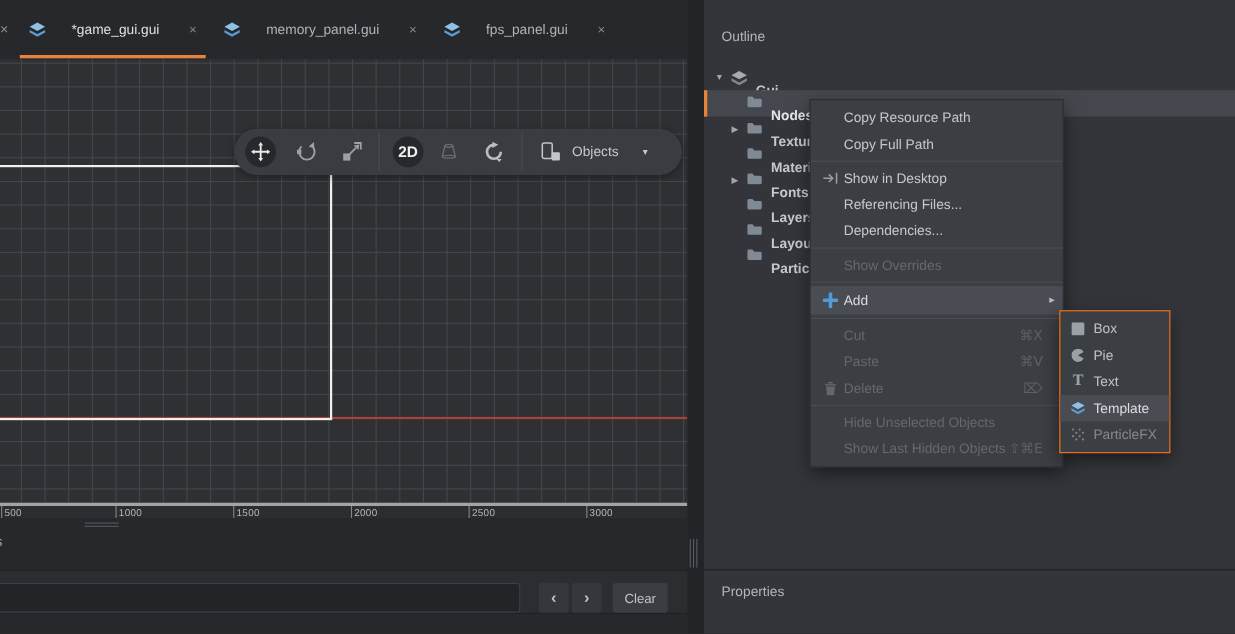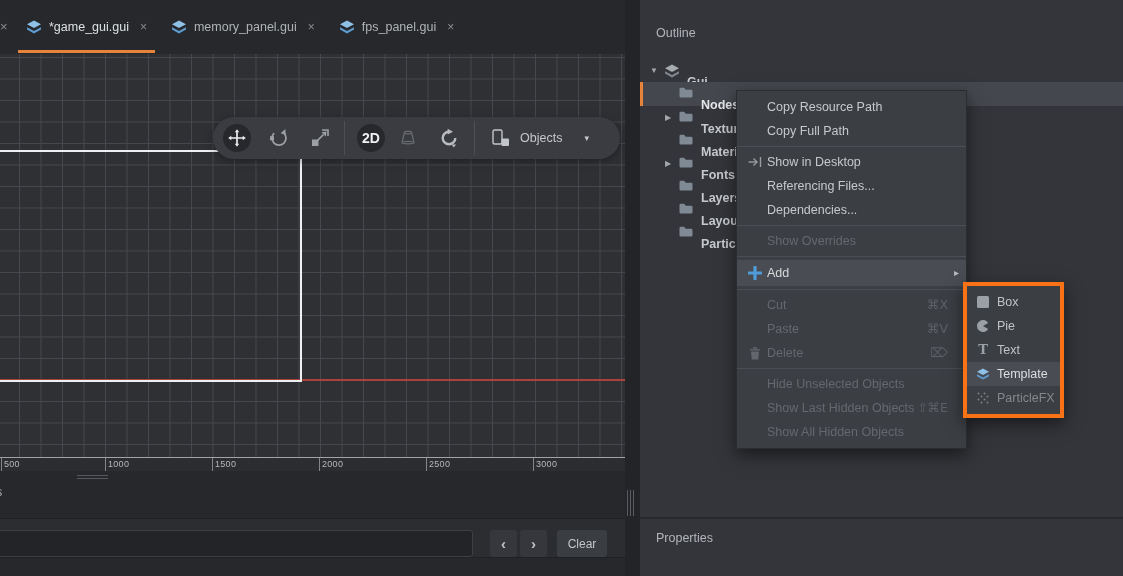--- a/index.html
+++ b/index.html
@@ -7,21 +7,21 @@
     font-family:"Liberation Sans","DejaVu Sans",sans-serif; }
   .stage { position:relative; width:1123px; height:576px; overflow:hidden; background:#2b2d31; }
 
   
   .left { position:absolute; left:0; top:0; width:625px; height:576px; overflow:hidden; }
 
   .tabbar { position:absolute; left:0; top:0; width:625px; height:54px; background:#26282c;
     display:flex; align-items:stretch; }
   .partial-x { position:absolute; left:0; top:19px; width:14px; font-size:13px; color:#8a8d90; }
   .tabs { display:flex; margin-left:14px; }
-  .tab { position:relative; display:flex; align-items:center; gap:7px; padding:0 12px;
+  .tab { position:relative; display:flex; align-items:center; gap:23px; padding:0 12px;
     font-size:12.5px; color:#b0b3b6; cursor:default; }
   .tab.active { color:#dde0e2; }
   .tab .underline { position:absolute; left:4px; right:4px; bottom:1px; height:3px; background:#e8833c; }
   .tab .close { font-size:12px; color:#8a8d90; margin-left:4px; }
 
   .viewport { position:absolute; left:0; top:54px; width:625px; height:403px; background-color:#2e3034;
     background-image:linear-gradient(#45474c 1px, transparent 1px),
                      linear-gradient(90deg,#45474c 1px, transparent 1px);
     background-size:21.5px 21.5px; background-position:19px 3px; overflow:hidden; }
   .axis-red { position:absolute; left:0; top:325px; width:625px; height:2px; background:#a8423a; }
@@ -34,21 +34,21 @@
   .tb-circle { width:28px; height:28px; border-radius:50%; background:#26282c;
     display:flex; align-items:center; justify-content:center; flex:none; }
   .tb-ic { display:flex; align-items:center; justify-content:center; flex:none; }
   .tb-sep { width:1px; height:34px; background:#4c4f54; flex:none; }
   .tb-2d { width:28px; height:28px; border-radius:50%; background:#26282c; color:#eef0f2;
     font-size:14px; font-weight:bold; display:flex; align-items:center; justify-content:center; flex:none; }
   .tb-default { font-size:12.5px; color:#c6c8ca; flex:none; }
   .tb-caret { font-size:9px; color:#c6c8ca; flex:none; }
 
   .ruler { position:absolute; left:0; top:457px; width:625px; height:14px; background:#2b2d30;
-    border-top:1px solid #a3a3a3; overflow:hidden; }
+    border-top:3px solid #a3a3a3; overflow:hidden; }
   .rtick { position:absolute; top:0; bottom:0; width:1px; background:#84868a; }
   .rlabel { position:absolute; top:1px; font-size:9px; color:#b6b8ba; letter-spacing:.3px; }
 
   .console { position:absolute; left:0; top:471px; width:625px; height:105px; background:#26282c; overflow:hidden; }
   .h-handle { position:absolute; left:77px; top:4px; width:31px; }
   .h-handle div { height:1px; background:#55585c; margin-bottom:2px; }
   .frag { position:absolute; left:-4px; top:14px; font-size:12.5px; color:#a8aaad; }
   .console-toolbar { position:absolute; left:0; top:47px; width:625px; height:40px; background:#2b2d31;
     border-top:1px solid #1f2125; border-bottom:1px solid #1f2125; }
   .search-input { position:absolute; left:-6px; top:11px; width:479px; height:27px; background:#222428;
@@ -84,21 +84,21 @@
   .mi.disabled .ms { color:#5d6066; }
   .mi.hl { background:#494c52; height:26px; line-height:26px; color:#d8dadc; }
   .mic { position:absolute; left:9px; top:0; width:18px; height:100%;
     display:flex; align-items:center; justify-content:center; }
   .ma { position:absolute; right:7px; top:0; font-size:10px; color:#b8bbbe;
     font-family:"DejaVu Sans",sans-serif; }
   .msep { height:1px; background:#4b4e54; margin:3px 0; }
 
   
   .smenu { position:absolute; left:963px; top:282px; width:101px; background:#3b3e43;
-    border:4px solid #f97316; box-shadow:0 6px 16px rgba(0,0,0,.5); padding:4px 0; z-index:11; }
+    border:1px solid #f97316; box-shadow:0 6px 16px rgba(0,0,0,.5); padding:4px 0; z-index:11; }
   .si { position:relative; height:24px; line-height:24px; font-size:12.5px; color:#c0c3c6; }
   .si .slabel { display:block; padding-left:30px; }
   .si.hl { background:#494c52; color:#dcdee0; }
   .si.dim { color:#84888d; }
   .sic { position:absolute; left:7px; top:0; width:18px; height:100%;
     display:flex; align-items:center; justify-content:center; }
   .ticon-text { font-family:"DejaVu Serif",serif; font-weight:bold; font-size:13px; color:#9aa0a6; }
 </style>
 </head>
 <body>
@@ -357,23 +357,20 @@
       <span class="ms">⌦</span>
     </div>
     <div class="msep"></div>
     <div class="mi disabled">
       <span class="mlabel">Hide Unselected Objects</span>
     </div>
     <div class="mi disabled">
       <span class="mlabel">Show Last Hidden Objects</span>
       <span class="ms">⇧⌘E</span>
     </div>
-    <div class="mi disabled">
-      <span class="mlabel">Show All Hidden Objects</span>
-    </div>
   </div>
 
   <div class="smenu">
     <div class="si">
       <span class="sic">
         <svg width="12" height="12" viewBox="0 0 12 12">
             <rect width="12" height="12" rx="1.5" fill="#9aa0a6"></rect>
           </svg>
       </span>
       <span class="slabel">Box</span>

